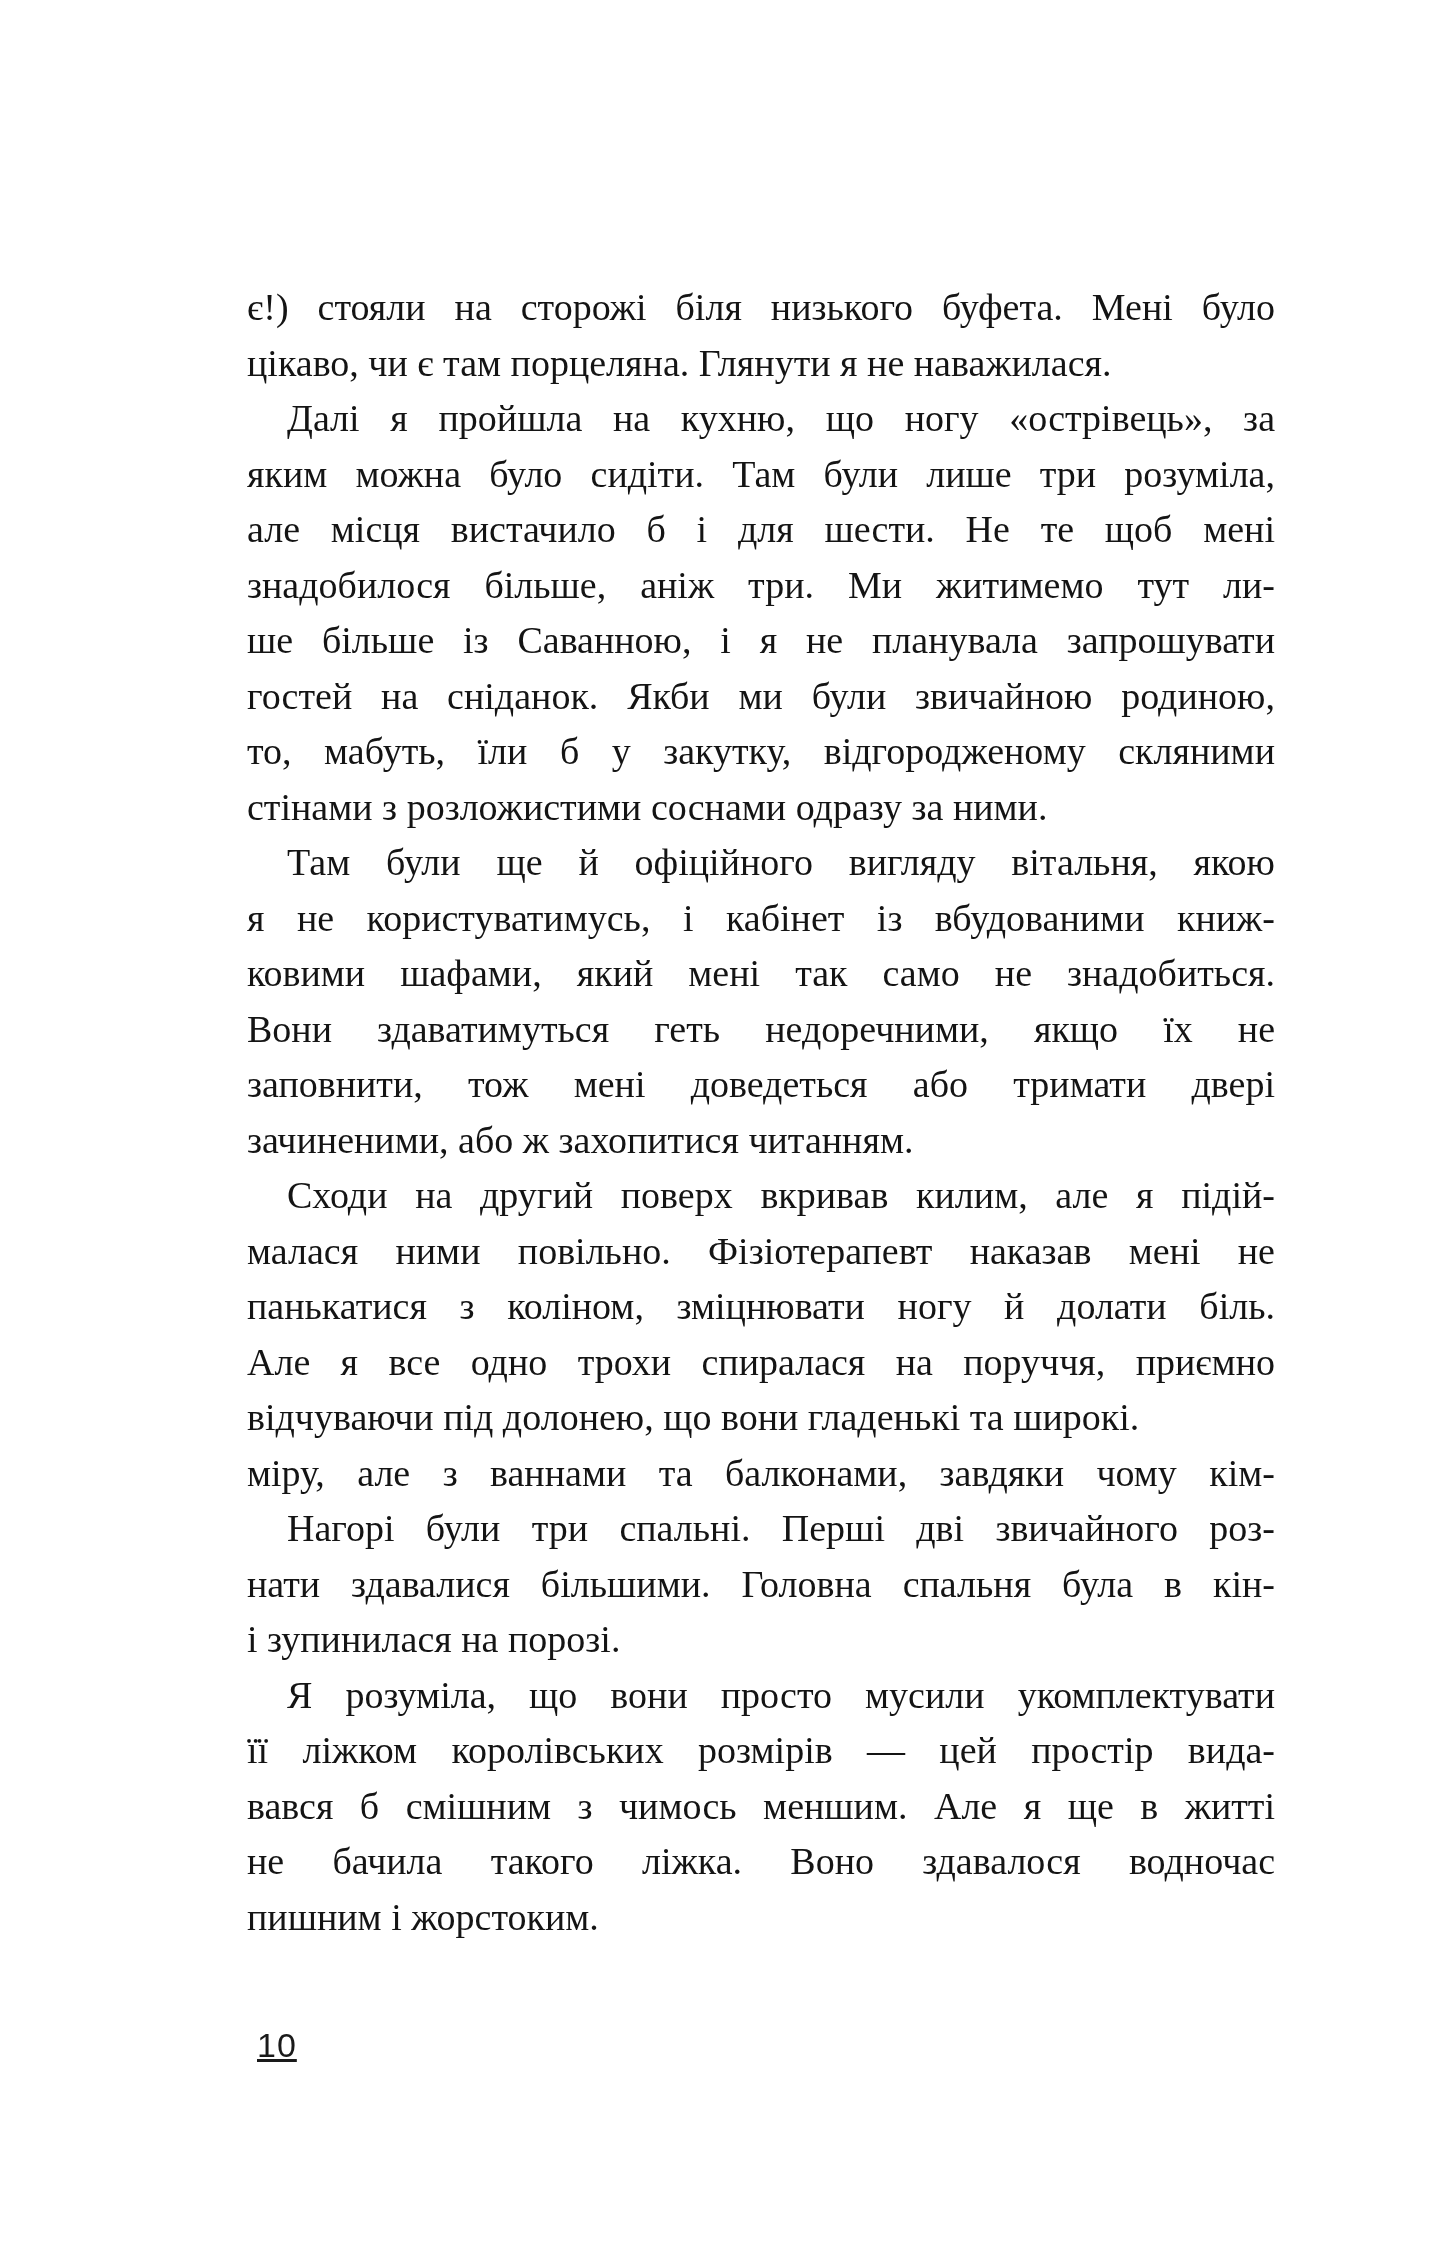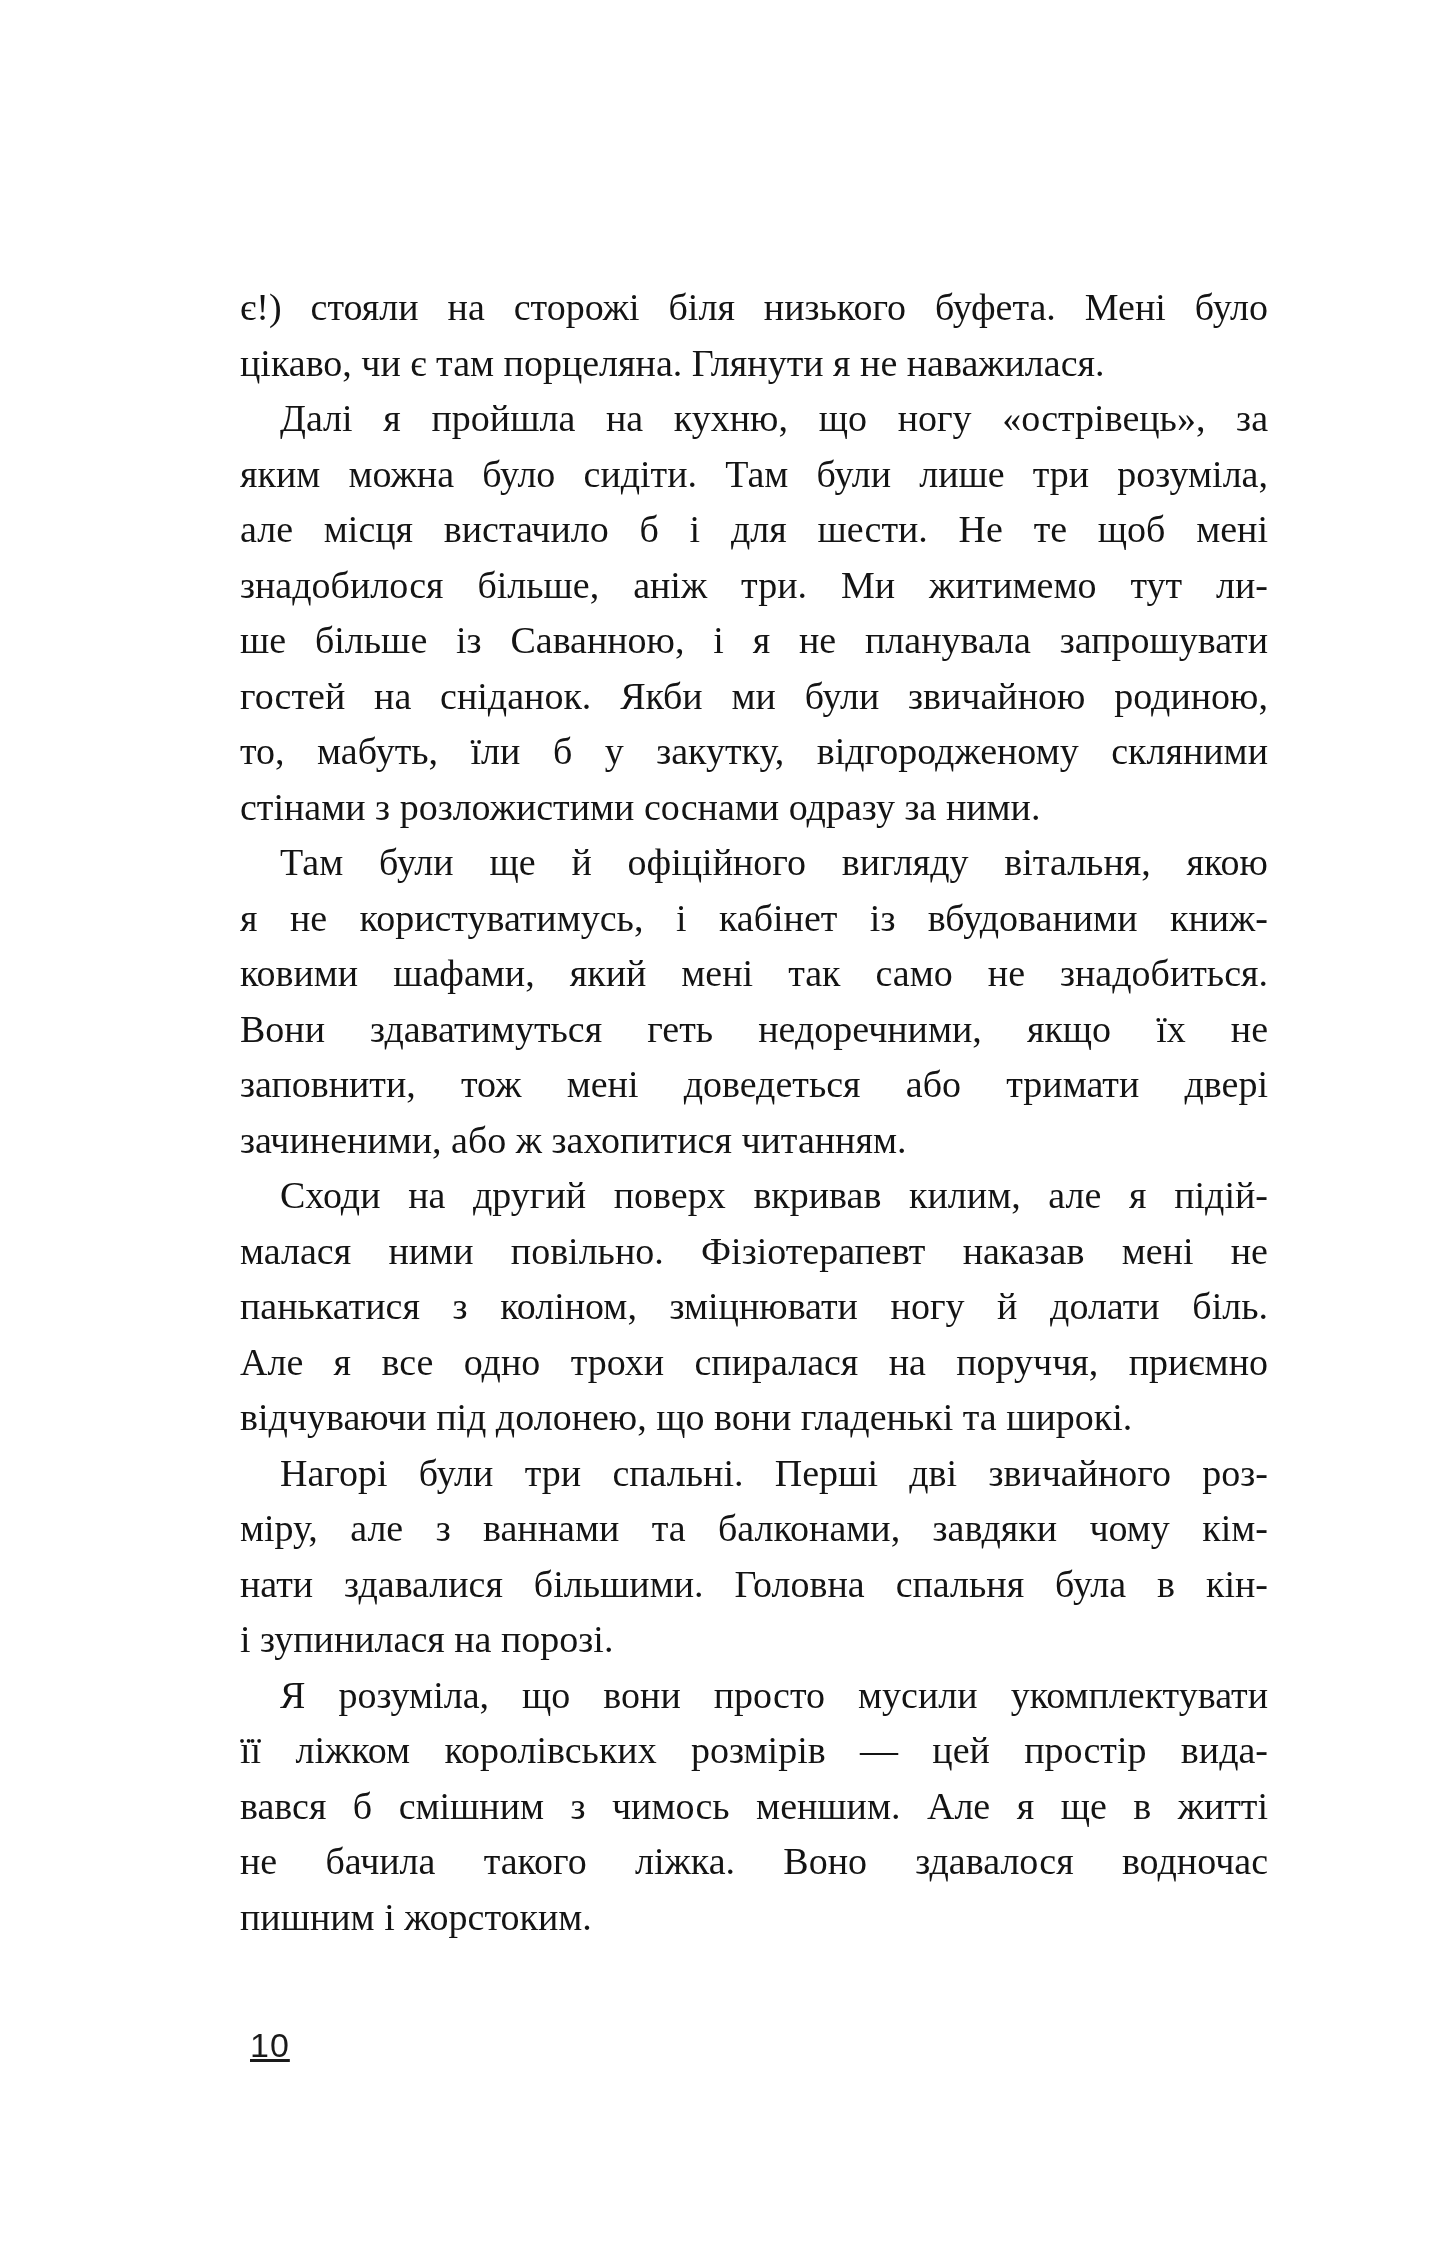--- a/index.html
+++ b/index.html
@@ -10,20 +10,21 @@
     width: 1445px;
     height: 2266px;
     background: #ffffff;
     position: relative;
     overflow: hidden;
   }
   .page {
     position: absolute;
     inset: 0;
     background: #ffffff;
+    margin-left: 7px;
   }
   .text-block {
     position: absolute;
     left: 240px;
     top: 280px;
     width: 1028px;
     color: #141414;
     font-family: "Liberation Serif", "DejaVu Serif", serif;
     font-size: 38px;
   }
@@ -75,22 +76,22 @@
     <div class="line">я не користуватимусь, і кабінет із вбудованими книж-</div>
     <div class="line">ковими шафами, який мені так само не знадобиться.</div>
     <div class="line">Вони здаватимуться геть недоречними, якщо їх не</div>
     <div class="line">заповнити, тож мені доведеться або тримати двері</div>
     <div class="line end">зачиненими, або ж захопитися читанням.</div>
     <div class="line indent">Сходи на другий поверх вкривав килим, але я підій-</div>
     <div class="line">малася ними повільно. Фізіотерапевт наказав мені не</div>
     <div class="line">панькатися з коліном, зміцнювати ногу й долати біль.</div>
     <div class="line">Але я все одно трохи спиралася на поруччя, приємно</div>
     <div class="line end">відчуваючи під долонею, що вони гладенькі та широкі.</div>
+    <div class="line">міру, але з ваннами та балконами, завдяки чому кім-</div>
     <div class="line indent">Нагорі були три спальні. Перші дві звичайного роз-</div>
-    <div class="line">міру, але з ваннами та балконами, завдяки чому кім-</div>
     <div class="line">нати здавалися більшими. Головна спальня була в кін-</div>
     <div class="line end">і зупинилася на порозі.</div>
     <div class="line indent">Я розуміла, що вони просто мусили укомплектувати</div>
     <div class="line">її ліжком королівських розмірів — цей простір вида-</div>
     <div class="line">вався б смішним з чимось меншим. Але я ще в житті</div>
     <div class="line">не бачила такого ліжка. Воно здавалося водночас</div>
     <div class="line end">пишним і жорстоким.</div>
   </div>
   <div class="page-number">10</div>
 </div>

